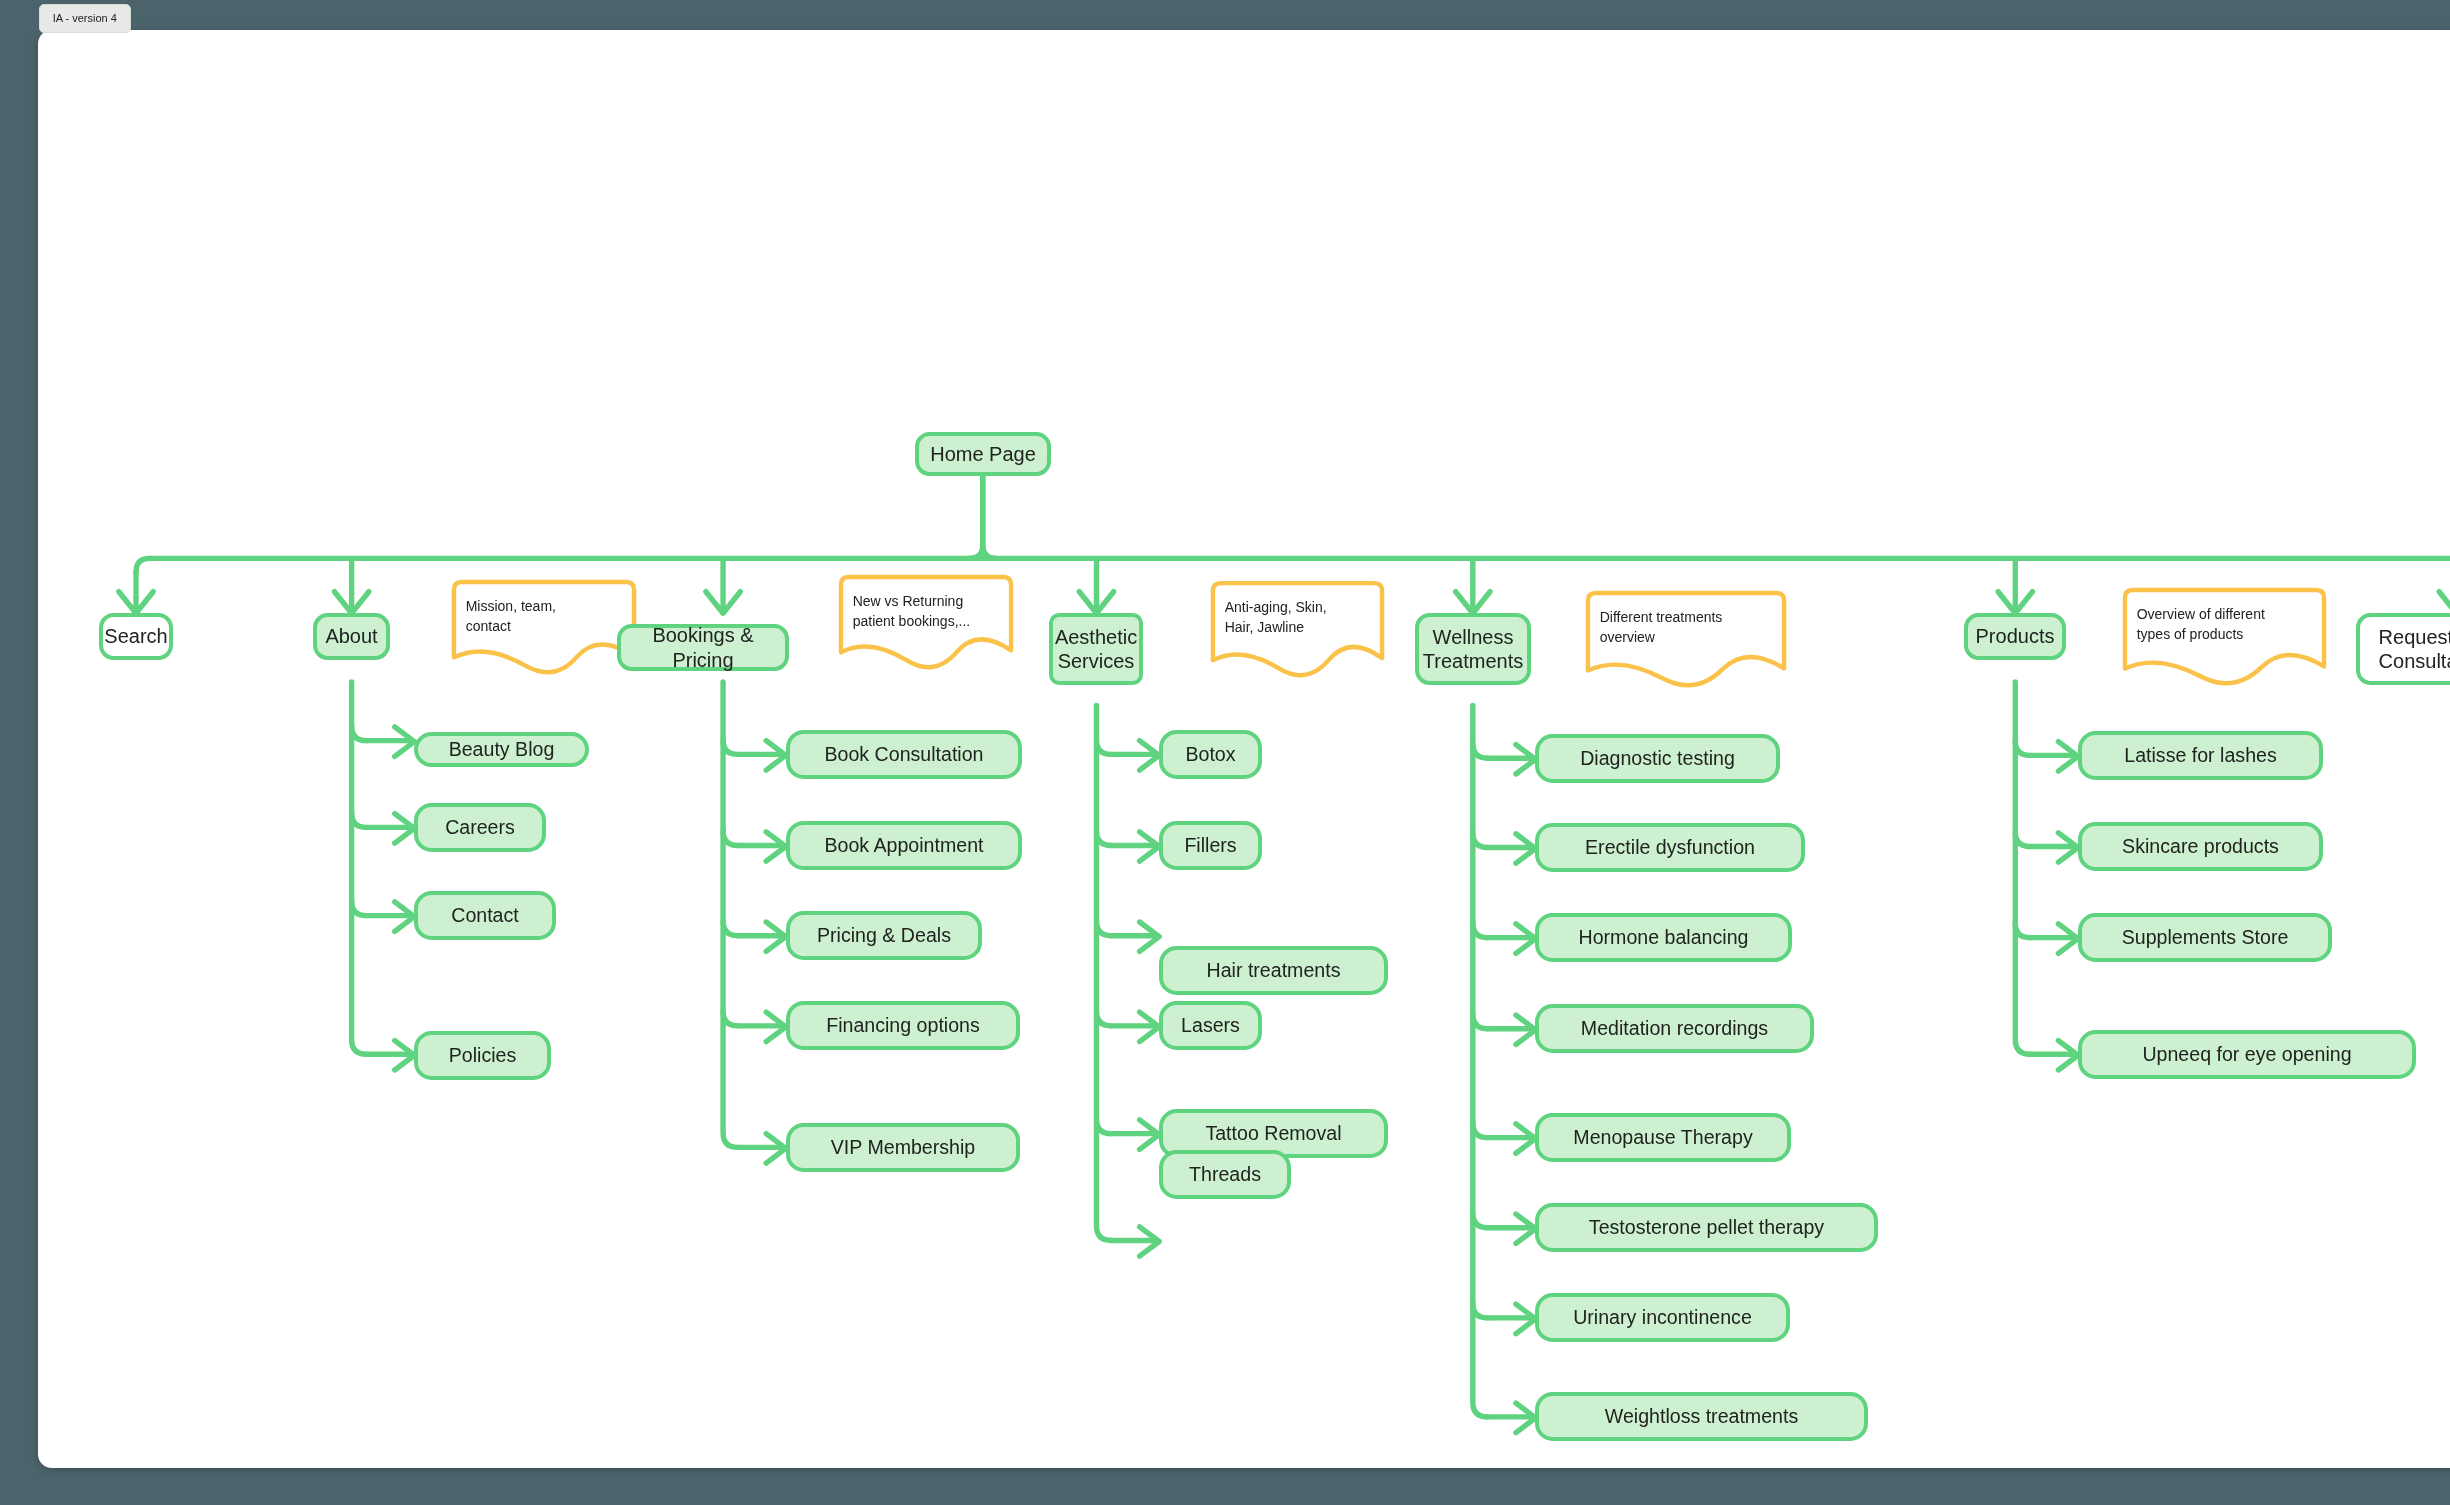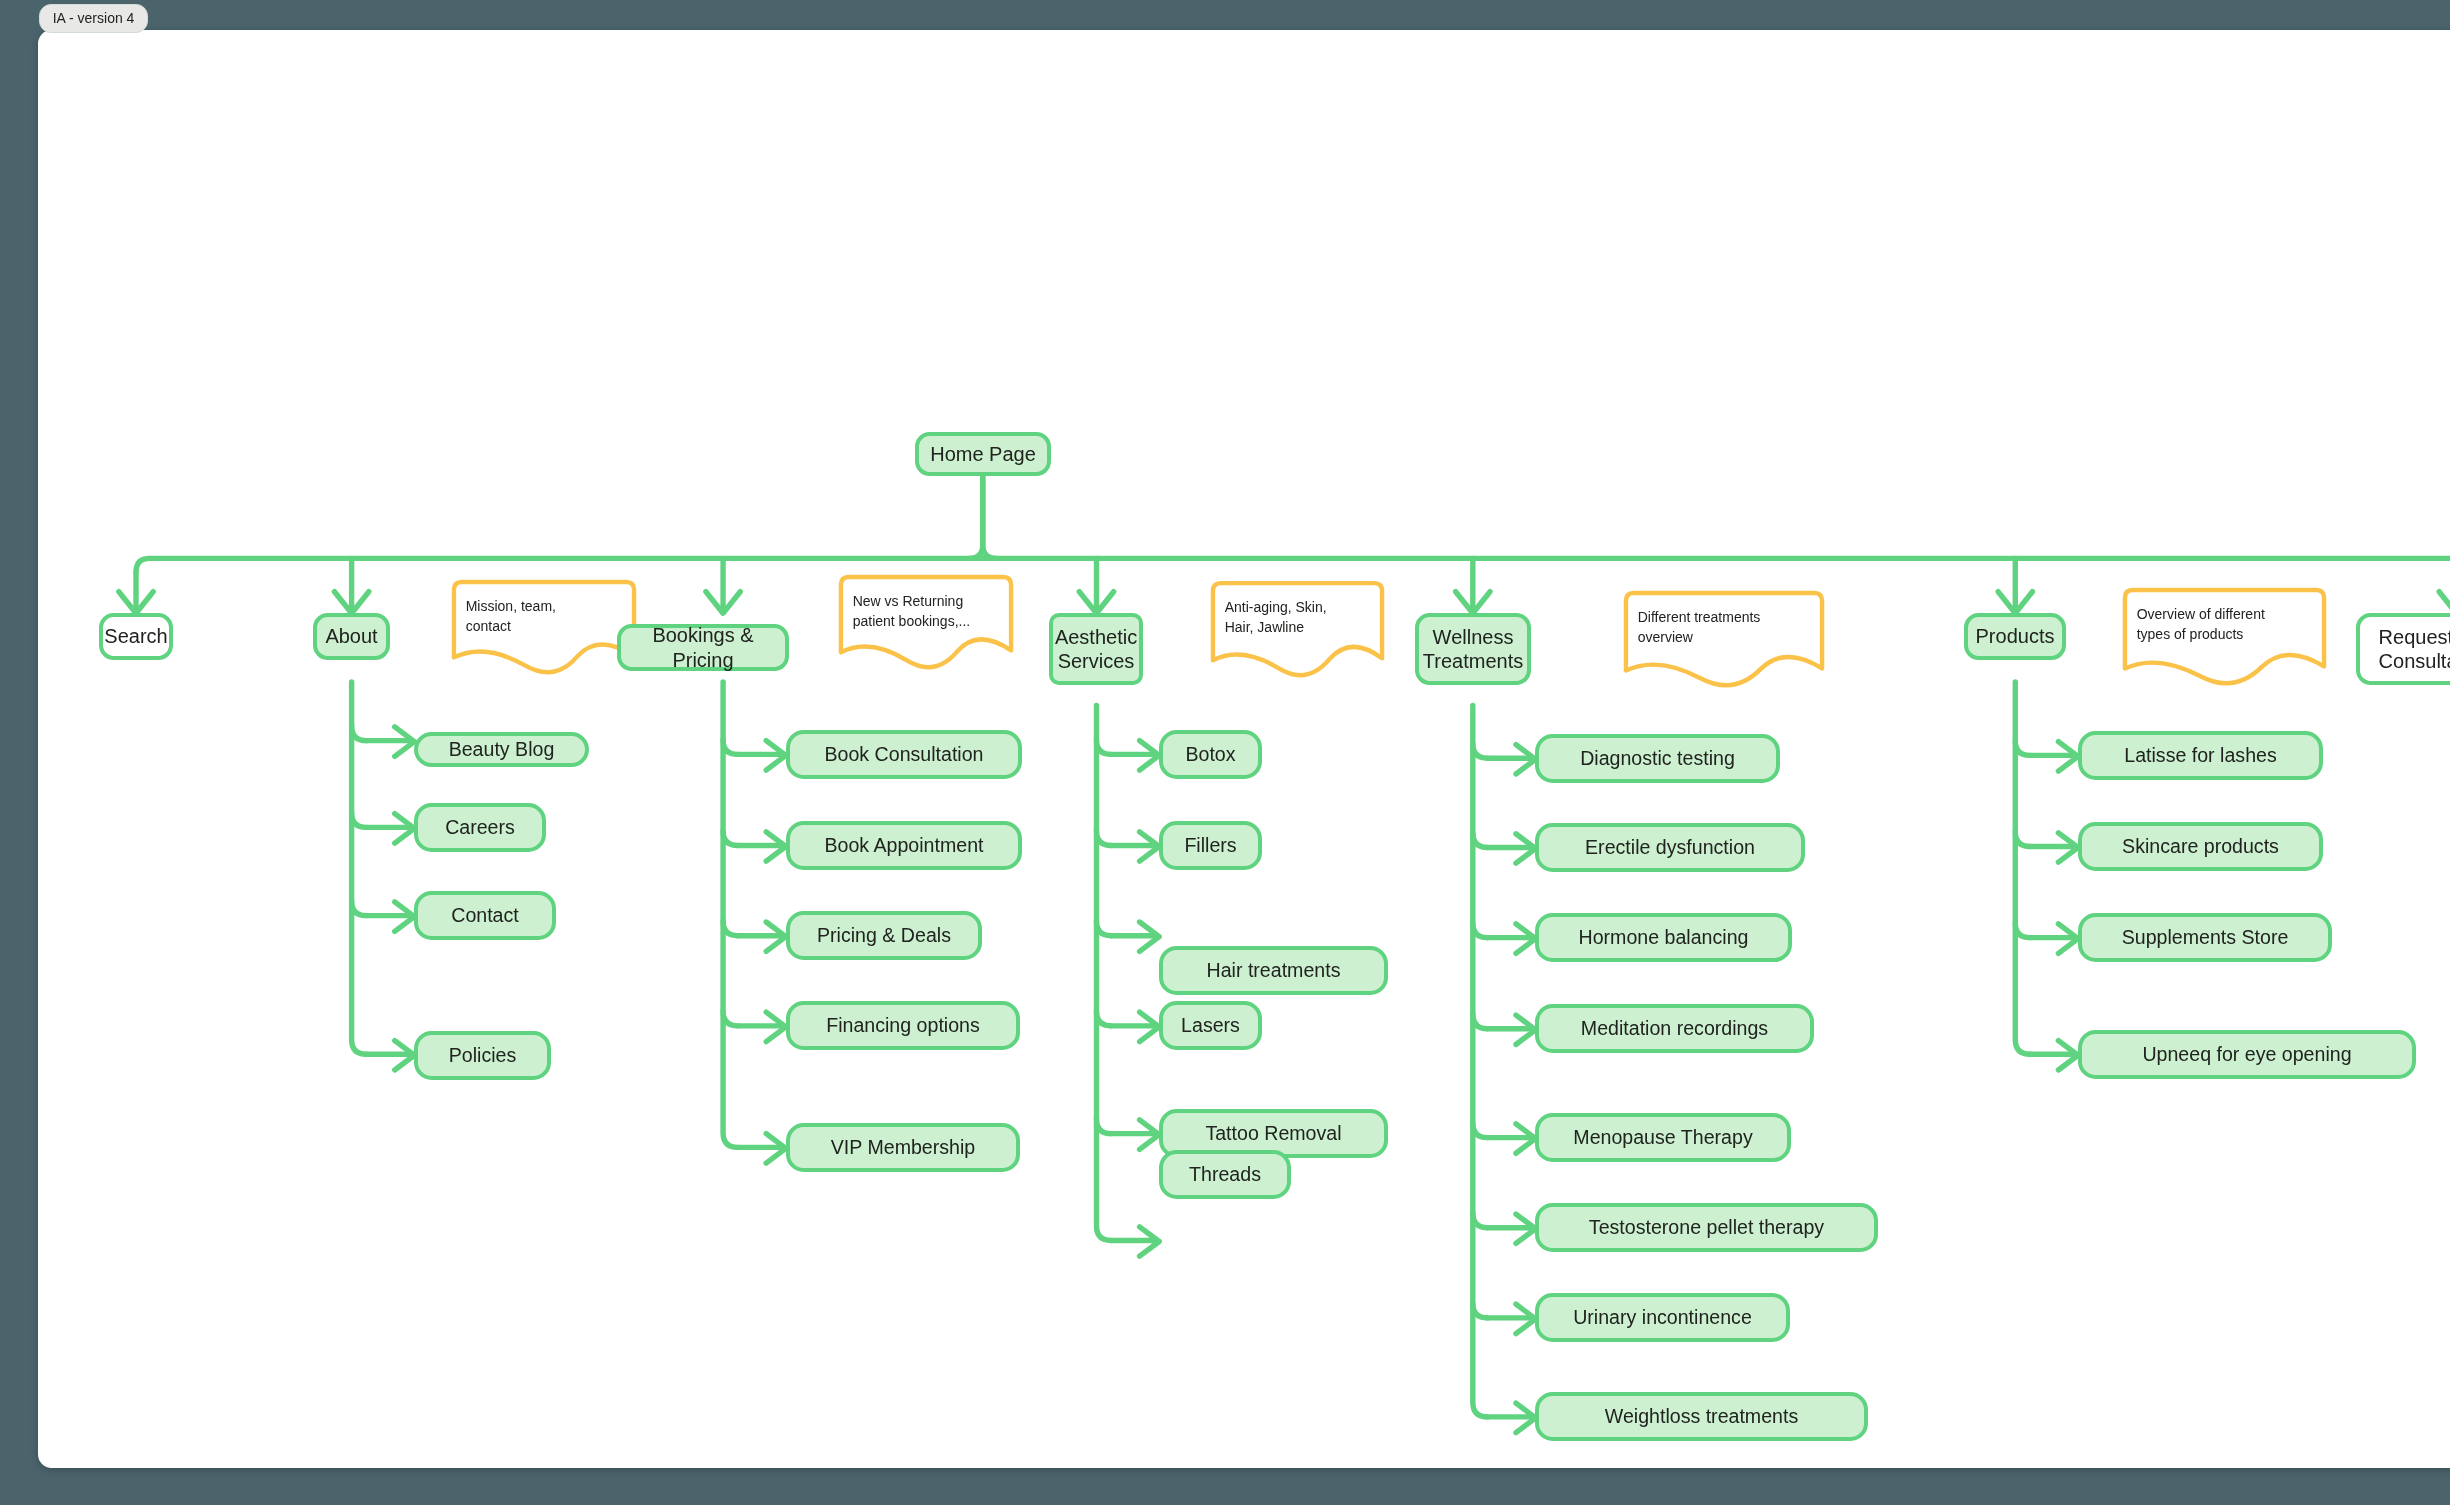--- a/index.html
+++ b/index.html
@@ -18,22 +18,22 @@
 
   
   #file-tab {
     position: absolute;
     left: 39px; top: 3.9px;
     height: 29px;
     padding: 0 12.7px;
     display: flex; align-items: center;
     background: #e8e8e6;
     border: 1px solid #d3ddd3;
-    border-radius: 12px;
-    font-size: 14px;
+    border-radius: 5px;
+    font-size: 11px;
     color: #222;
     white-space: nowrap;
     z-index: 6;
   }
 
   
   #canvas {
     position: absolute;
     left: 38px; top: 30px;
     width: 2950px; height: 1438px;
@@ -235,21 +235,21 @@
 
     <div class="note" style="left:1172px; top:550px; width:175px; height:101px;">
       <svg width="175" height="101" viewBox="0 0 358 206" xmlns="http://www.w3.org/2000/svg">
         <path d="M6 22 Q6 6 22 6 L336 6 Q352 6 352 22 L352 160
                  Q288 112 244 162 Q198 216 140 180 Q64 134 6 164 Z" fill="#ffffff" stroke="#fac248" stroke-width="9" stroke-linejoin="round" stroke-linecap="round"></path>
       </svg>
       <div class="note-text">Anti-aging, Skin,
 Hair, Jawline</div>
     </div>
 
-    <div class="note" style="left:1585px; top:560px; width:194px; height:101px;">
+    <div class="note" style="left:1547px; top:560px; width:194px; height:101px;">
       <svg width="202" height="101" viewBox="0 0 412 206" xmlns="http://www.w3.org/2000/svg">
         <path d="M6 22 Q6 6 22 6 L390 6 Q406 6 406 22 L406 160
                  Q330 112 280 162 Q226 216 158 180 Q72 134 6 164 Z" fill="#ffffff" stroke="#fac248" stroke-width="9" stroke-linejoin="round" stroke-linecap="round"></path>
       </svg>
       <div class="note-text">Different treatments
 overview</div>
     </div>
 
     <div class="note" style="left:2084px; top:557px; width:205px; height:103px;">
       <svg width="205" height="103" viewBox="0 0 418 210" xmlns="http://www.w3.org/2000/svg">

